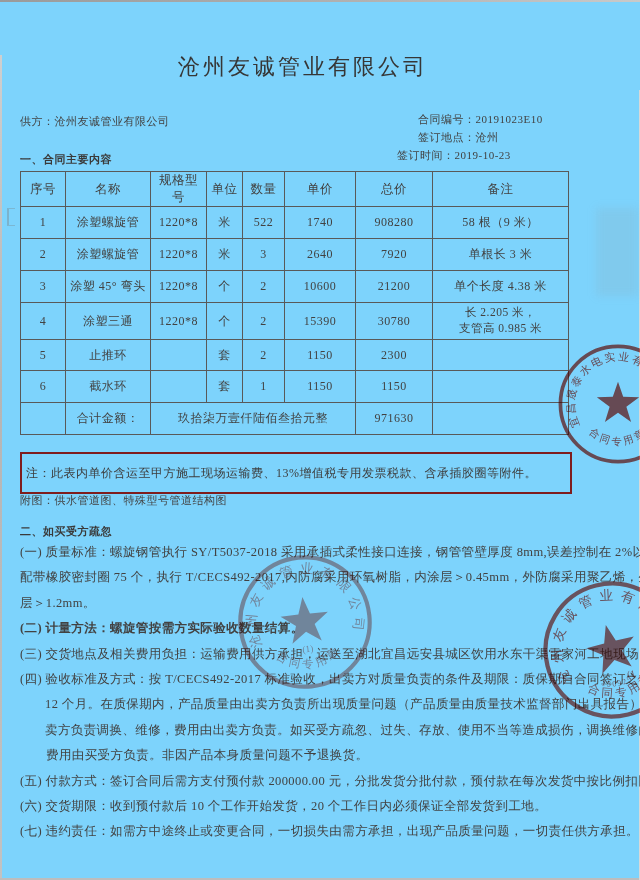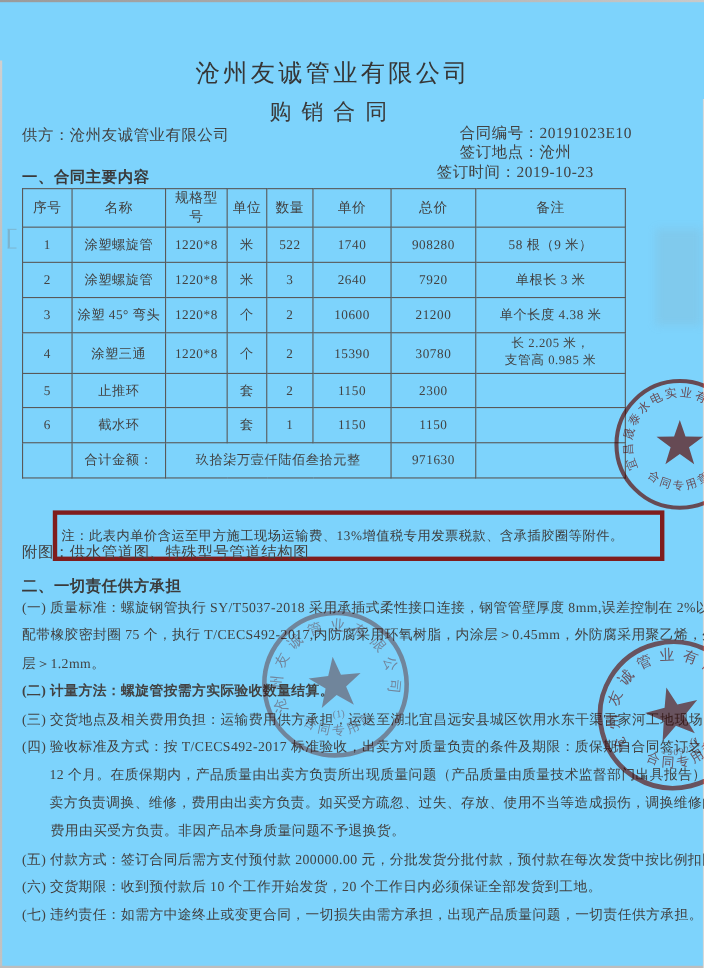--- a/index.html
+++ b/index.html
@@ -16,38 +16,38 @@
   .edge-right{left:639px;top:90px;width:1px;height:790px;background:#d8d8d8;}
   .artifact{position:absolute;pointer-events:none;}
   .artifact-streak{left:596px;top:208px;width:42px;height:88px;background:rgba(150,150,150,.14);filter:blur(4px);}
   .artifact-bracket{left:7px;top:208px;width:6px;height:16px;border-left:2px solid rgba(120,120,120,.35);border-top:1px solid rgba(120,120,120,.3);border-bottom:1px solid rgba(120,120,120,.3);}
   .artifact-dot{left:583px;top:704px;width:4px;height:4px;background:#4a4a4a;border-radius:50%;opacity:.8;}
 
   .company-title{position:absolute;left:0;top:52px;width:606px;text-align:center;
     font-size:22px;letter-spacing:3px;color:#363636;font-weight:500;}
   .doc-title{position:absolute;left:0;top:88px;width:606px;text-align:center;
     font-size:20px;letter-spacing:9px;color:#3a3a3a;font-weight:500;}
-  .meta{position:absolute;font-size:14px;letter-spacing:.5px;color:#424242;white-space:nowrap;}
+  .meta{position:absolute;font-size:11px;letter-spacing:.5px;color:#424242;white-space:nowrap;}
   .supplier{left:20px;top:114px;}
   .buyer{left:20px;top:146px;}
   .contract-no{left:418px;top:112px;}
   .sign-place{left:418px;top:130px;}
   .sign-date{left:397px;top:148px;text-align:right;}
   .sec1-heading{left:20px;top:152px;font-weight:600;color:#3a3a3a;}
 
   table.items{position:absolute;left:20px;top:171px;width:548px;border-collapse:collapse;table-layout:fixed;}
   table.items td,table.items th{border:1px solid #595959;font-weight:normal;
     font-size:12px;text-align:center;vertical-align:middle;padding:0 2px;color:#424242;letter-spacing:.5px;}
   table.items tr{height:32px;}
   table.items tr.r4{height:37px;}
   table.items tr.r5{height:31px;}
   table.items th{font-size:12.5px;}
   .remark-2line{font-size:11.5px;line-height:1.35;}
 
-  .note-box{position:absolute;left:20px;top:464px;width:548px;height:38px;border:4px solid #7f1d1d;margin-left:28px;}
+  .note-box{position:absolute;left:20px;top:452px;width:548px;height:38px;border:2px solid #7f1d1d;}
   .note-text{position:absolute;left:4px;top:11px;font-size:12px;letter-spacing:.5px;color:#3d3d3d;white-space:nowrap;}
   .attachment{left:20px;top:493px;}
   .sec2-heading{left:20px;top:524px;font-weight:600;color:#3a3a3a;}
   .clause-line{position:absolute;font-size:12.5px;letter-spacing:.4px;color:#424242;white-space:nowrap;}
 
   .stamp{position:absolute;mix-blend-mode:multiply;pointer-events:none;}
   .stamp svg{display:block;}
   .stamp-buyer{left:553px;top:339px;width:130px;height:130px;opacity:.88;}
   .stamp-seller-mid{left:232px;top:549px;width:146px;height:146px;opacity:.60;transform:rotate(-6deg);}
   .stamp-seller-right{left:537px;top:575px;width:150px;height:150px;opacity:.82;transform:rotate(-14deg);}
@@ -59,21 +59,20 @@
 
   <div class="edge edge-top"></div>
   <div class="edge edge-left"></div>
   <div class="edge edge-bottom"></div>
   <div class="edge edge-right"></div>
   <div class="artifact artifact-streak"></div>
   <div class="artifact artifact-bracket"></div>
   <div class="artifact artifact-dot"></div>
 
   <div class="company-title">沧州友诚管业有限公司</div>
-  <div class="doc-title">购销合同</div>
 
   <div class="meta supplier">供方：沧州友诚管业有限公司</div>
   <div class="meta contract-no">合同编号：20191023E10</div>
   <div class="meta sign-place">签订地点：沧州</div>
   <div class="meta sign-date">签订时间：2019-10-23</div>
 
   <div class="meta sec1-heading">一、合同主要内容</div>
 
   <table class="items" id="items-table">
     <colgroup>
@@ -167,21 +166,21 @@
           <td></td>
         </tr>
       </tbody>
   </table>
 
   <div class="note-box">
     <div class="note-text">注：此表内单价含运至甲方施工现场运输费、13%增值税专用发票税款、含承插胶圈等附件。</div>
   </div>
 
   <div class="meta attachment">附图：供水管道图、特殊型号管道结构图</div>
-  <div class="meta sec2-heading">二、一切责任供方承担</div>
+  <div class="meta sec2-heading">二、如买受方疏忽</div>
 
   <div id="clauses">
       <div class="clause-line" style="top: 544px; left: 20px;">(一) 质量标准：螺旋钢管执行 SY/T5037-2018 采用承插式柔性接口连接，钢管管壁厚度 8mm,误差控制在 2%以内，</div>
       <div class="clause-line" style="top: 569.4px; left: 20px;">配带橡胶密封圈 75 个，执行 T/CECS492-2017,内防腐采用环氧树脂，内涂层＞0.45mm，外防腐采用聚乙烯，外涂</div>
       <div class="clause-line" style="top: 594.8px; left: 20px;">层＞1.2mm。</div>
       <div class="clause-line" style="top: 620.2px; left: 20px; font-weight: bold;">(二) 计量方法：螺旋管按需方实际验收数量结算。</div>
       <div class="clause-line" style="top: 645.6px; left: 20px;">(三) 交货地点及相关费用负担：运输费用供方承担，运送至湖北宜昌远安县城区饮用水东干渠雷家河工地现场。</div>
       <div class="clause-line" style="top: 671px; left: 20px;">(四) 验收标准及方式：按 T/CECS492-2017 标准验收，出卖方对质量负责的条件及期限：质保期自合同签订之日起</div>
       <div class="clause-line" style="top: 696.4px; left: 45px;">12 个月。在质保期内，产品质量由出卖方负责所出现质量问题（产品质量由质量技术监督部门出具报告），出</div>
       <div class="clause-line" style="top: 721.8px; left: 45px;">卖方负责调换、维修，费用由出卖方负责。如买受方疏忽、过失、存放、使用不当等造成损伤，调换维修的一</div>

